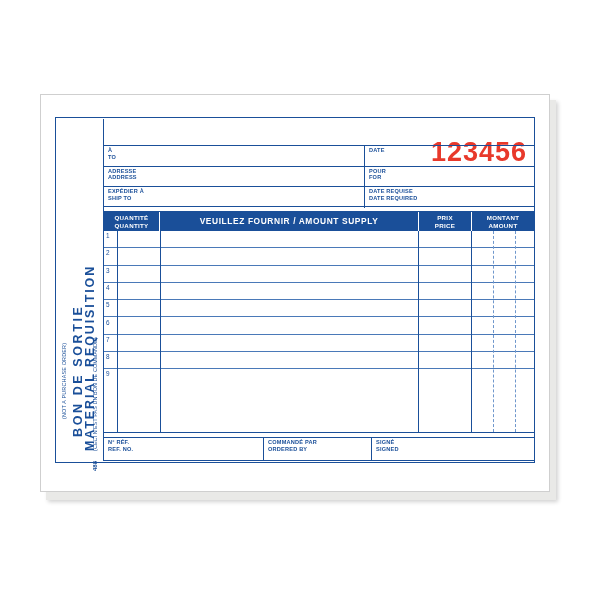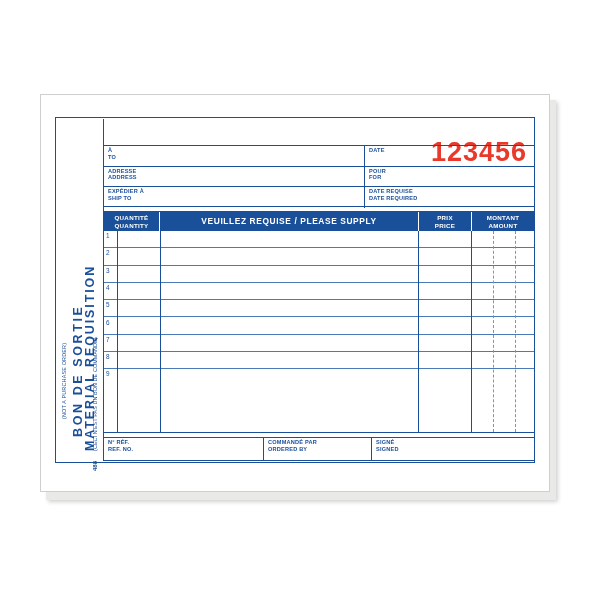--- a/index.html
+++ b/index.html
@@ -297,21 +297,21 @@
       </div>
     </div>
 
     <div class="table">
       <div class="thead">
         <div class="th th-qty">
           <span>QUANTITÉ</span>
           <span>QUANTITY</span>
         </div>
         <div class="th th-desc">
-          <span>VEUILLEZ REQUISE / PLEASE SUPPLY</span>
+          <span>VEUILLEZ FOURNIR / AMOUNT SUPPLY</span>
         </div>
         <div class="th th-price">
           <span>PRIX</span>
           <span>PRICE</span>
         </div>
         <div class="th th-amt">
           <span>MONTANT</span>
           <span>AMOUNT</span>
         </div>
       </div>

